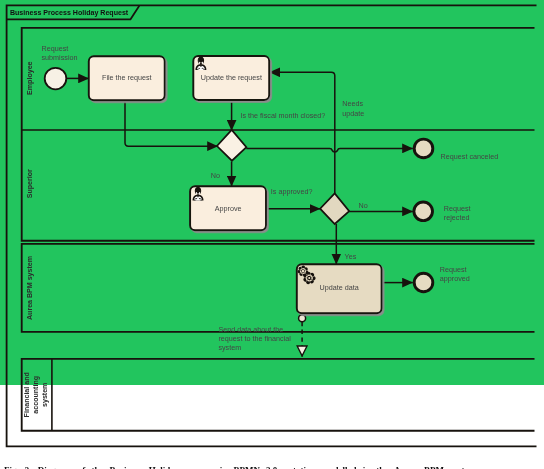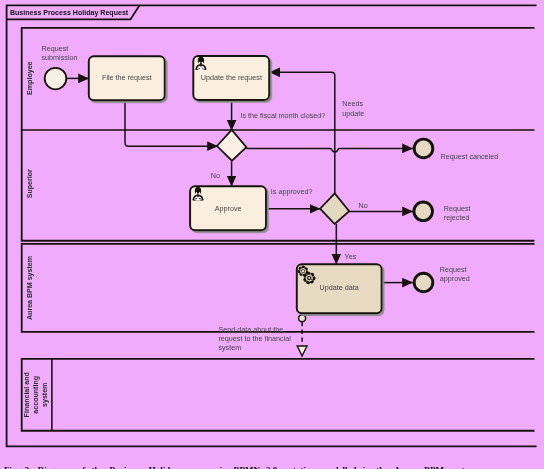--- a/index.html
+++ b/index.html
@@ -1,19 +1,19 @@
 <!DOCTYPE html>
 <html><head>
 <meta charset="utf-8">
 <title>Business Process Holiday Request - BPMN diagram</title>
 <style>
   html,body{margin:0;padding:0;background:#ffffff;}
   body{width:544px;height:469px;overflow:hidden;
        font-family:"Liberation Sans",sans-serif;}
-  #stage{position:relative;width:544px;height:469px;background:#f0abfc;}
+  #stage{position:relative;width:544px;height:385px;background:#22c55e;}
   svg{display:block;}
   text{font-family:"Liberation Sans",sans-serif;fill:#454545;font-size:8px;}
   .poolname{font-weight:bold;fill:#2b2b2b;}
   .title{font-weight:bold;fill:#111111;}
   .ln{stroke:#17120d;fill:none;}
   #caption{position:absolute;left:4px;top:466.3px;width:472px;
            font-family:"Liberation Serif",serif;font-size:9.0px;font-weight:bold;
            color:#101010;text-align:justify;text-align-last:justify;
            line-height:9px;white-space:normal;}
 </style>

